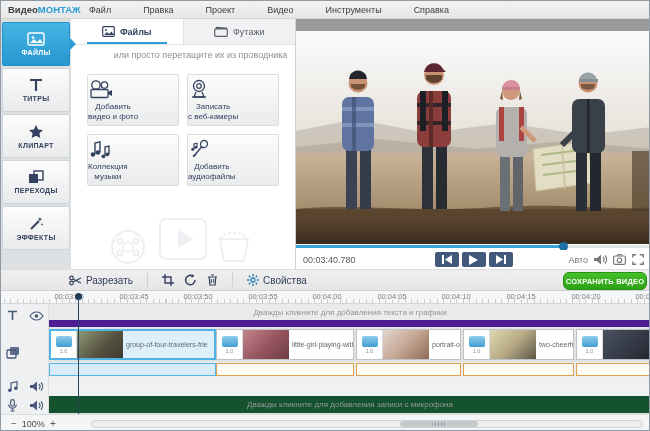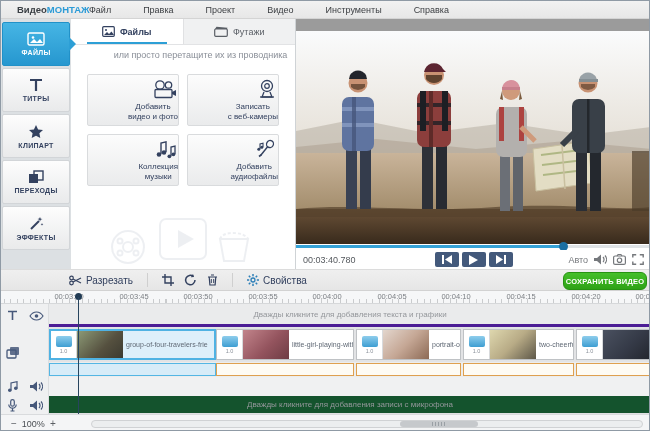--- a/index.html
+++ b/index.html
@@ -1,21 +1,21 @@
 <!DOCTYPE html>
 <html><head>
 <meta charset="utf-8">
 <style>
   * { margin:0; padding:0; box-sizing:border-box; }
   html,body { width:650px; height:431px; font-family:"Liberation Sans",sans-serif; }
   .window { position:relative; width:650px; height:431px; background:#f0f1f2; overflow:hidden; border:1px solid #8f9aa5; }
 
   
   .menubar { position:absolute; left:0; top:0; width:650px; height:18px; background:linear-gradient(#f2f2f2,#e7e7e7); border-bottom:1px solid #d4d4d4; display:flex; align-items:center; font-size:9px; color:#3b3e42; }
-  .logo { width:72px; padding-left:16px; font-weight:bold; font-size:9.5px; color:#3a3f44; white-space:nowrap; }
+  .logo { width:72px; padding-left:7px; font-weight:bold; font-size:9.5px; color:#3a3f44; white-space:nowrap; }
   .logo .blue { color:#2b9bd7; }
   .menu-item { padding:0 16px; cursor:default; }
 
   
   .sidebar { position:absolute; left:0; top:18px; width:70px; height:250px; background:#dce0e3; padding-top:3px; }
   .side-item { position:relative; width:68px; height:44px; margin:0 1px 2px 1px; background:linear-gradient(#fdfdfd,#e9eaeb); border:1px solid #d2d5d8; border-radius:2px; display:flex; flex-direction:column; align-items:center; justify-content:center; gap:3px; }
   .side-item .lbl { font-size:7px; font-weight:bold; color:#33415f; letter-spacing:.3px; }
   .side-item.active { background:linear-gradient(#46b5e4,#2697cf); border-color:#2191c8; }
   .side-item.active .lbl { color:#fff; }
   .side-item.active::after { content:''; position:absolute; right:-7px; top:50%; margin-top:-7px; border-left:7px solid #2d9fd6; border-top:7px solid transparent; border-bottom:7px solid transparent; z-index:6; }
@@ -23,21 +23,21 @@
   
   .files-panel { position:absolute; left:70px; top:18px; width:225px; height:250px; background:#fff; border-right:1px solid #cfd3d6; }
   .tabbar { display:flex; height:26px; background:#f0f1f2; border-bottom:1px solid #e2e3e5; }
   .tab { position:relative; flex:1; display:flex; align-items:center; justify-content:center; gap:5px; font-size:9px; color:#5a5f66; border-right:1px solid #e0e1e3; }
   .tab:last-child { border-right:none; }
   .tab.active { background:#fff; color:#33415f; font-weight:bold; }
   .tab.active::after { content:''; position:absolute; left:16px; right:16px; bottom:0; height:2px; background:#2d9fd6; }
   .panel-head { margin-top:28px; text-align:center; font-size:14px; font-weight:bold; color:#3d4450; }
   .panel-sub { margin-top:5px; text-align:center; font-size:9px; color:#8a8f98;margin-left:35px; }
   .btn-grid { width:192px; margin:14px auto 0; display:grid; grid-template-columns:92px 92px; gap:8px; }
-  .panel-btn { height:52px; background:linear-gradient(#fcfcfc,#eaebec); border:1px solid #d9dbdd; border-radius:2px; display:flex; flex-direction:column; align-items:flex-end; justify-content:center; gap:3px; cursor:pointer; }
+  .panel-btn { height:52px; background:linear-gradient(#fcfcfc,#eaebec); border:1px solid #d9dbdd; border-radius:2px; display:flex; flex-direction:column; align-items:flex-start; justify-content:center; gap:3px; cursor:pointer; }
   .panel-btn .t { font-size:8px; color:#33415f; text-align:center; line-height:1.25; }
   .watermark { position:absolute; left:50%; bottom:4px; transform:translateX(-50%); opacity:.10; }
 
   
   .preview { position:absolute; left:295px; top:18px; width:355px; height:298px; background:#fff; }
   .preview-top { height:12px; background:#9b9b9b; }
   .video-frame { position:relative; width:355px; height:213px; overflow:hidden; background:#eef0f2; }
   .seek-row { position:relative; height:6px; background:#fff; }
   .seek-track { position:absolute; left:0; top:1px; width:100%; height:3px; background:#dfe3e6; }
   .seek-fill { position:absolute; left:0; top:1px; height:3px; background:#35a3d8; }
@@ -58,21 +58,21 @@
 
   
   .timeline { position:absolute; left:0; top:290px; width:650px; height:141px; background:#f0f1f2; overflow:hidden; }
   .ruler { position:relative; height:13px; background:#f6f7f8; border-bottom:1px solid #d6d8da; font-size:7.5px; color:#7a7e83; }
   .ruler-ticks { position:absolute; left:0; right:0; bottom:0; height:4px;
     background:repeating-linear-gradient(90deg,#c9cbcd 0 1px,transparent 1px 6.46px); background-position-x:3px; }
   .ruler-lbl { position:absolute; top:1px; transform:translateX(-50%); white-space:nowrap; }
   .gutter { position:absolute; left:0; width:48px; background:#eff0f1; border-right:1px solid #dcdee0; display:flex; align-items:center; }
   .gut-ic { width:24px; display:flex; justify-content:center; }
   .track-row { position:absolute; left:48px; right:0; display:flex; align-items:center; justify-content:center; font-size:8px; color:#94979b; }
-  .row-text   { top:13px; height:23px; background:#eaebec; border-bottom:3px solid #4c1d95; }
+  .row-text   { top:13px; height:23px; background:#eaebec; border-bottom:7px solid #4c1d95; }
   .row-video  { top:36px; height:35px; background:#e2e3e5; }
   .row-strip  { top:71px; height:15px; background:#eceded; }
   .row-music  { top:86px; height:19px; background:#eaebec; border-top:1px solid #dfe0e2; border-bottom:1px solid #e0e1e3; }
   .row-voice  { top:105px; height:18px; background:#14532d; border-bottom:1px solid #dfe0e2; }
   .g-text  { top:13px; height:23px; } .g-video { top:36px; height:50px; }
   .g-music { top:86px; height:19px; } .g-voice { top:105px; height:18px; }
 
   .clip { position:absolute; top:38px; height:31px; background:#fff; border:1px solid #bfc2c5; display:flex; overflow:hidden; }
   .clip.selected { border:2px solid #4fb2e3; background:#e8f5fc; }
   .clip .trans { width:26px; flex:none; border-right:1px solid #d8dadc; display:flex; flex-direction:column; align-items:center; justify-content:center; gap:1px; background:#fff; }

